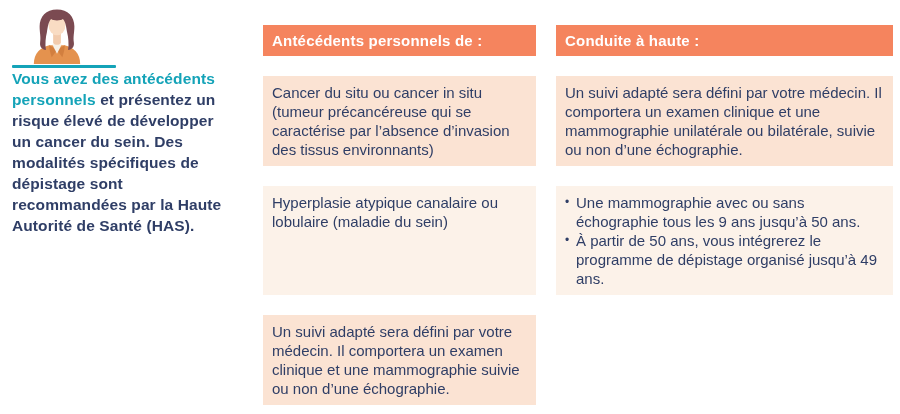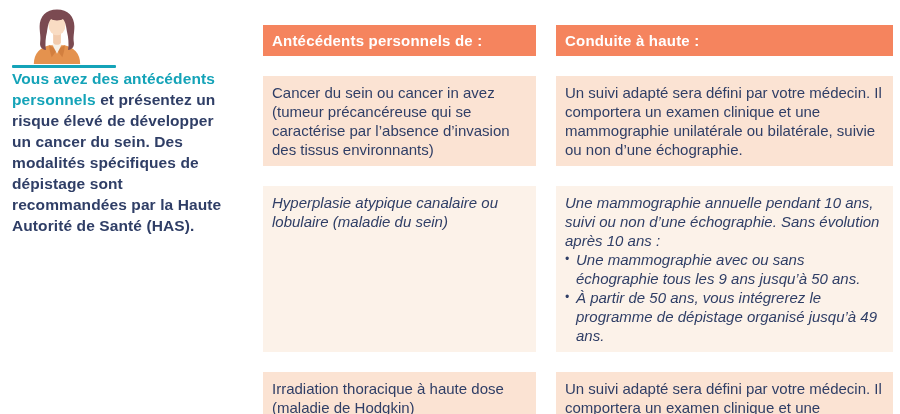--- a/index.html
+++ b/index.html
@@ -23,21 +23,21 @@
   .intro-highlight{color:var(--accent-teal);}
 
   
   .risk-table{position:absolute;left:263px;top:25px;width:630px;
               display:grid;grid-template-columns:273px 1fr;
               column-gap:3px;row-gap:2px;gap:20px;}
   .th{background:var(--header-orange);color:#ffffff;font-weight:bold;
       font-size:15px;line-height:19px;padding:6px 9px;letter-spacing:0.2px;}
   .cell{font-size:15px;line-height:19px;color:var(--text-navy);padding:7px 9px;}
   .bg-peach{background:var(--row-peach);}
-  .bg-cream{background:var(--row-cream);font-style:italic;}
+  .bg-cream{background:var(--row-cream);}
   .bullet-row{display:flex;}
   .bullet-dot{flex:none;width:11px;font-size:12px;}
 </style>
 </head>
 <body>
 
 <div class="page">
 
   <div class="intro-block">
     <div class="avatar-wrap">
@@ -60,33 +60,31 @@
     <div class="teal-divider"></div>
     <p class="intro-text"><span class="intro-highlight">Vous avez des antécédents personnels</span>
       <span>et présentez un risque élevé de développer un cancer du sein. Des modalités spécifiques de dépistage sont recommandées par la Haute Autorité de Santé (HAS).</span></p>
   </div>
 
   <div class="risk-table">
 
     <div class="th">Antécédents personnels de :</div>
     <div class="th">Conduite à haute :</div>
 
-    <div class="cell bg-peach">Cancer du sein ou cancer in avez (tumeur précancéreuse qui se caractérise par l’absence d’invasion des tissus environnants)</div>
+    <div class="cell bg-peach">Cancer du situ ou cancer in situ (tumeur précancéreuse qui se caractérise par l’absence d’invasion des tissus environnants)</div>
     <div class="cell bg-peach">Un suivi adapté sera défini par votre médecin. Il comportera un examen clinique et une mammographie unilatérale ou bilatérale, suivie ou non d’une échographie.</div>
 
     <div class="cell bg-cream">Hyperplasie atypique canalaire ou lobulaire (maladie du sein)</div>
     <div class="cell bg-cream">
-      <div>Une mammographie annuelle pendant 10 ans, suivi ou non d’une échographie. Sans évolution après 10 ans :</div>
       <div class="bullet-row">
         <span class="bullet-dot">•</span>
         <span>Une mammographie avec ou sans échographie tous les 9 ans jusqu’à 50 ans.</span>
       </div>
       <div class="bullet-row">
         <span class="bullet-dot">•</span>
         <span>À partir de 50 ans, vous intégrerez le programme de dépistage organisé jusqu’à 49 ans.</span>
       </div>
     </div>
 
-    <div class="cell bg-peach">Irradiation thoracique à haute dose (maladie de Hodgkin)</div>
     <div class="cell bg-peach">Un suivi adapté sera défini par votre médecin. Il comportera un examen clinique et une mammographie suivie ou non d’une échographie.</div>
 
   </div>
 </div>
 
 </body></html>

